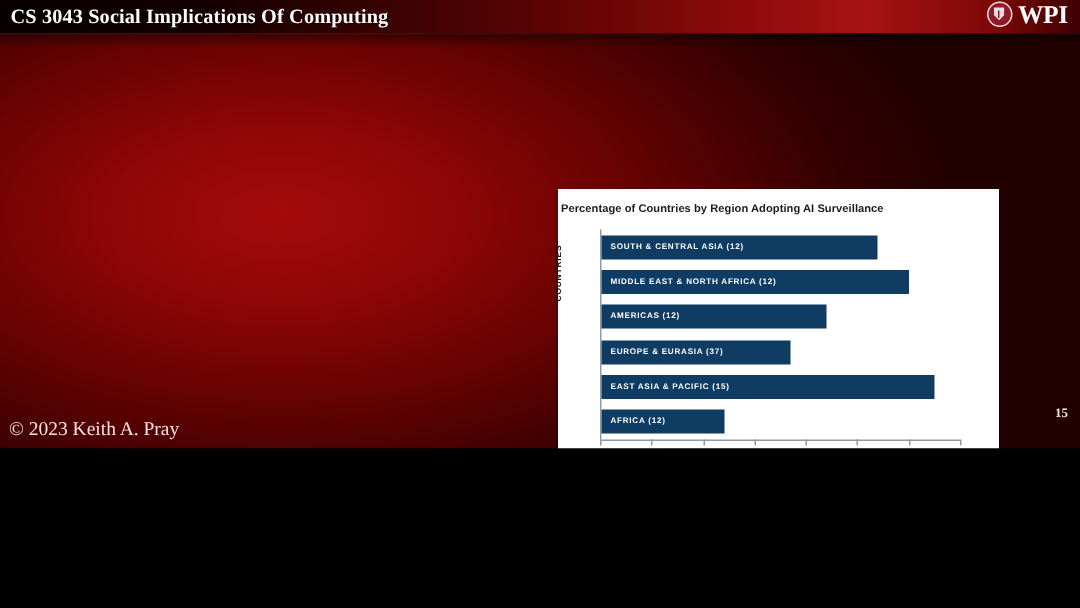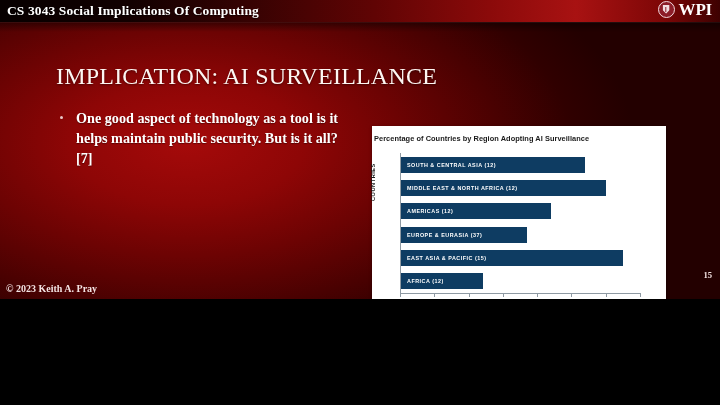--- a/index.html
+++ b/index.html
@@ -251,22 +251,22 @@
     font-weight: bold;
     letter-spacing: 0.6px;
     color: #1a1a1a;
   }
 
   
   .footer-copyright {
     position: absolute;
     left: 6px; bottom: 5px;
     font-family: "Liberation Serif", serif;
-    font-size: 10px;
-    font-weight: bold;
+    font-size: 13px;
+    font-weight: normal;
     color: #f3e2e2;
   }
   .footer-pagenum {
     position: absolute;
     right: 8px; bottom: 19px;
     font-family: "Liberation Serif", serif;
     font-size: 8.6px;
     font-weight: bold;
     color: #f3e2e2;
   }
@@ -277,28 +277,21 @@
 <div class="slide">
 
   <div class="header-band"></div>
   <div class="header-title">CS 3043 Social Implications Of Computing</div>
 
   <div class="wpi-logo">
     <span class="wpi-seal"></span>
     <span class="wpi-word">WPI</span>
   </div>
 
-  <h1 class="slide-title">IMPLICATION: AI SURVEILLANCE</h1>
-
-  <ul class="bullet-list">
-    <li class="bullet-item">
-      <span class="bullet-dot"></span>
-      <span>One good aspect of technology as a tool is it helps maintain public security. But is it all?[7]</span>
-    </li>
-  </ul>
+
 
   <div class="chart-card">
     <div class="chart-title">Percentage of Countries by Region Adopting AI Surveillance</div>
 
     <div class="chart-body">
       <div class="y-axis-title">COUNTRIES</div>
 
       <div class="plot" id="plot">
           <div class="bar-row">
             <div class="bar" style="width: 77.1429%; background: rgb(14, 60, 98);">

